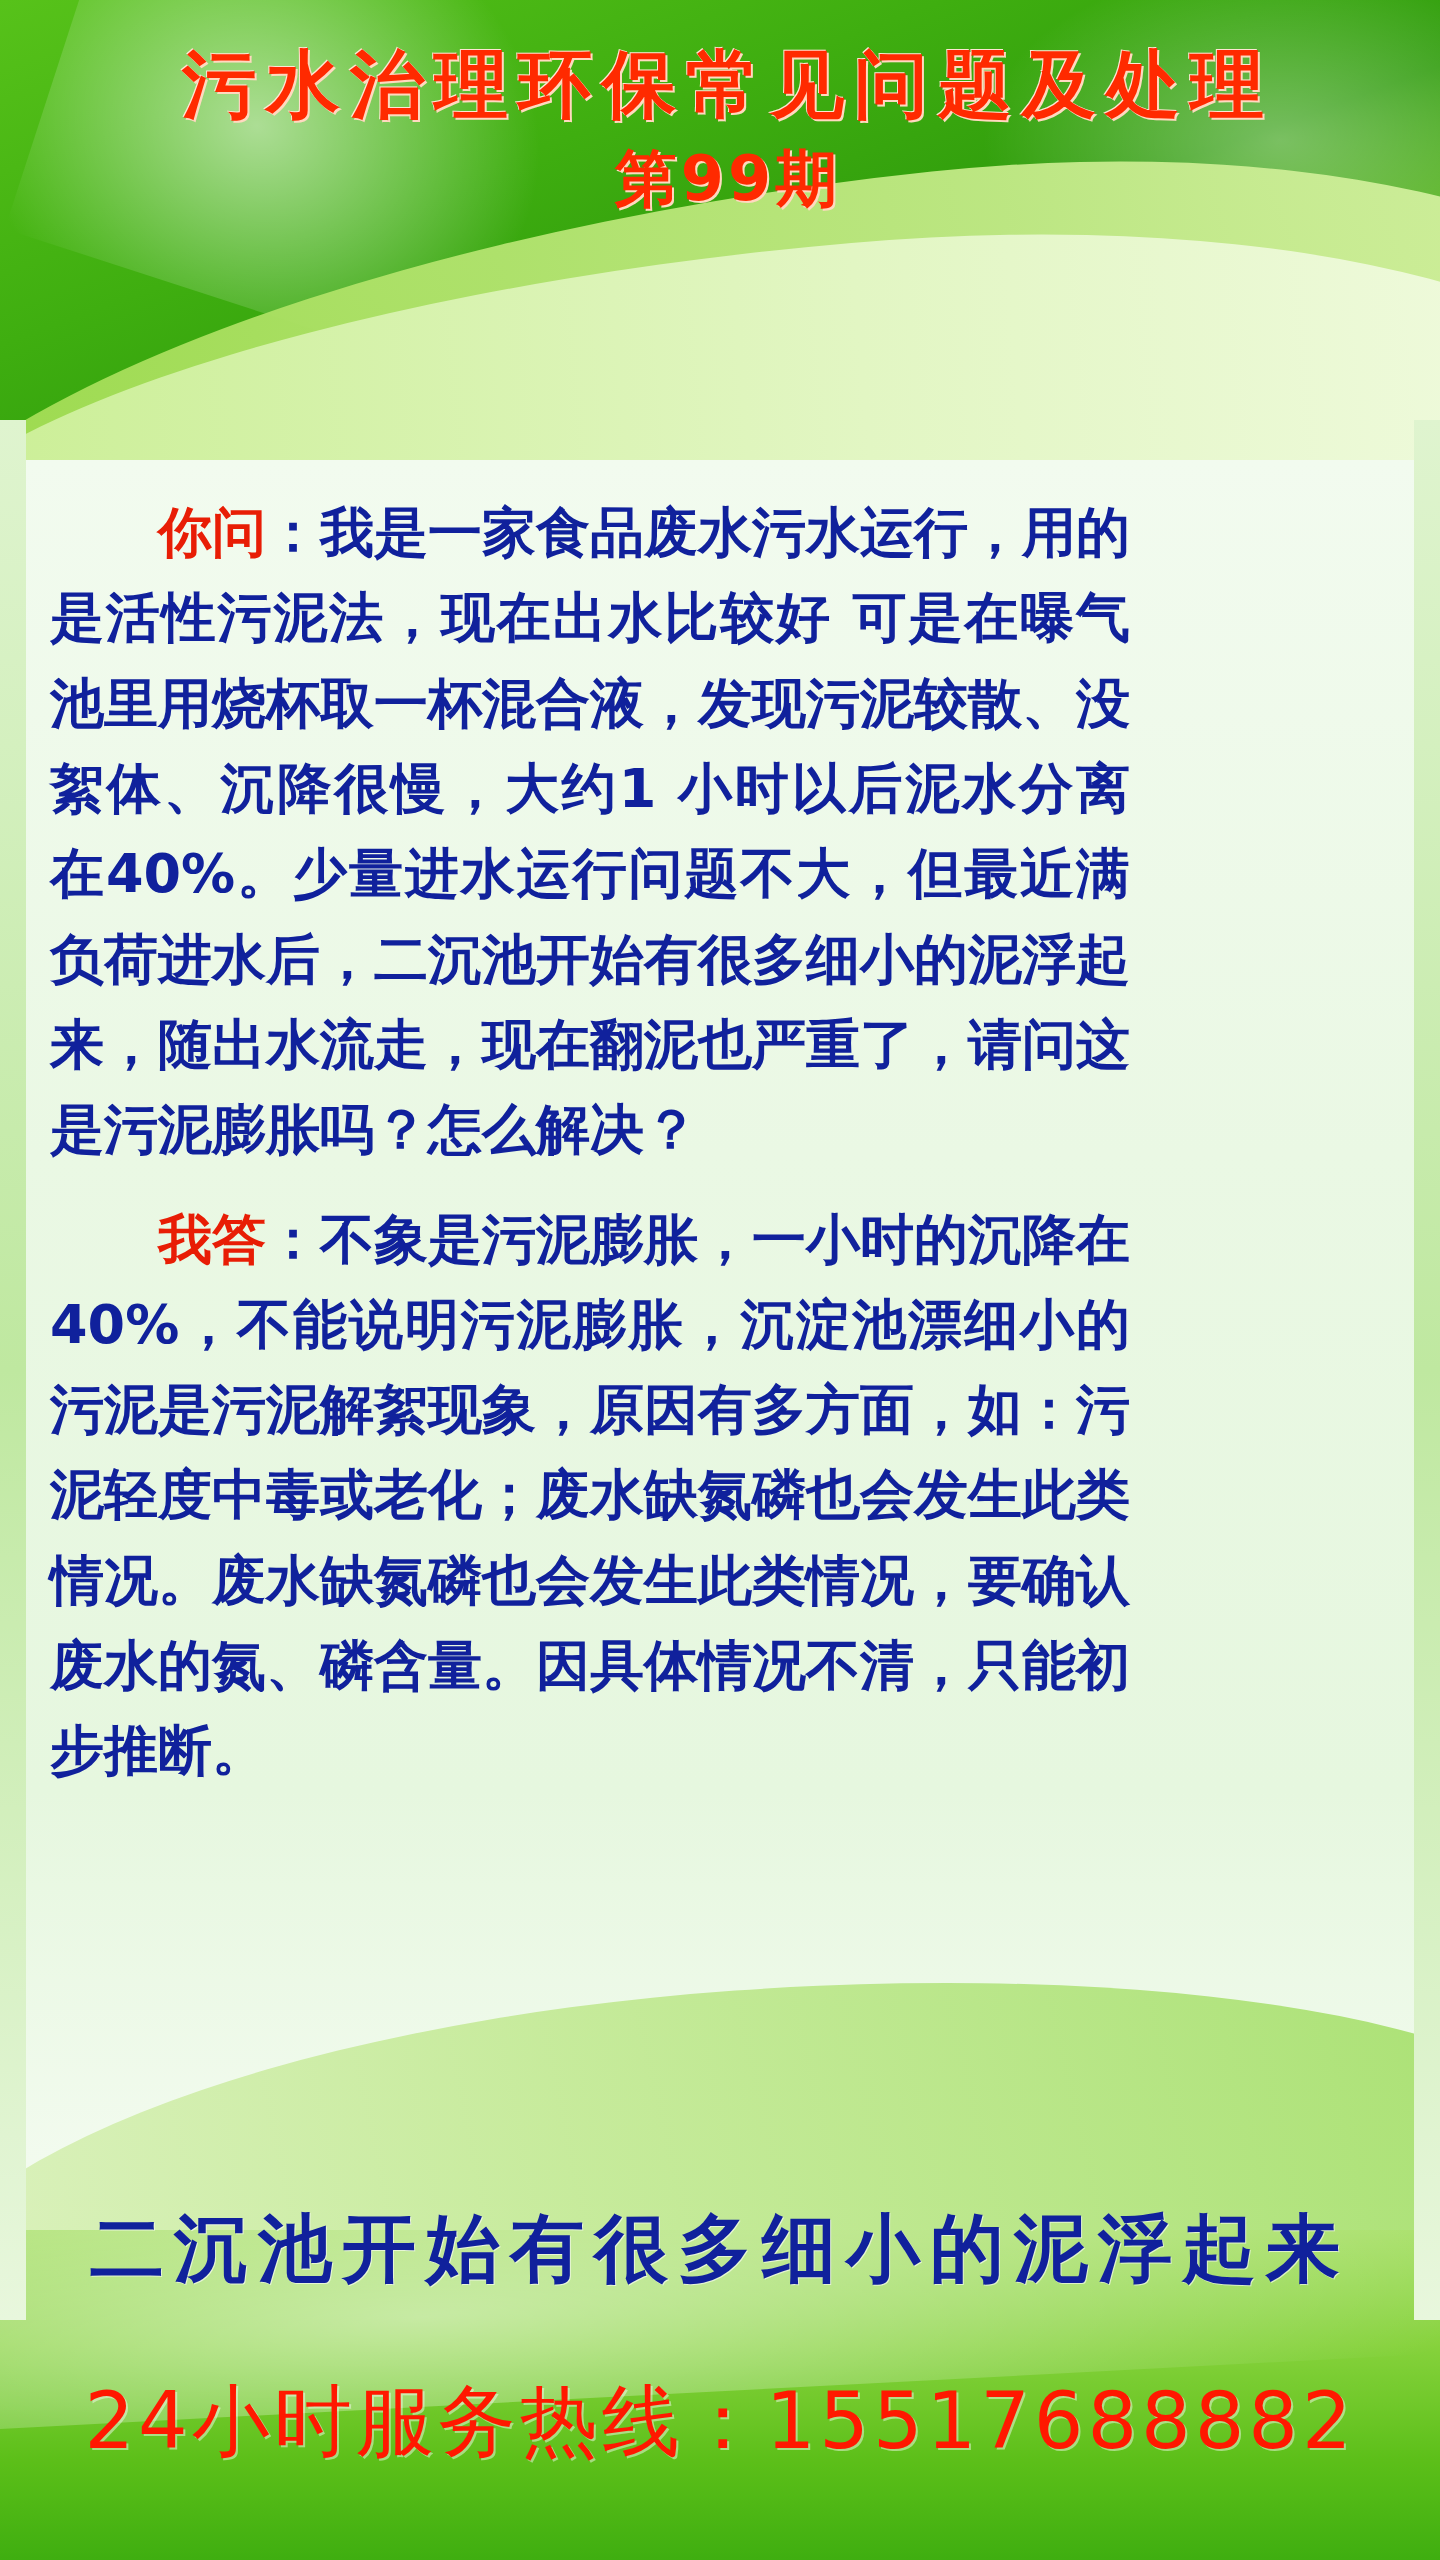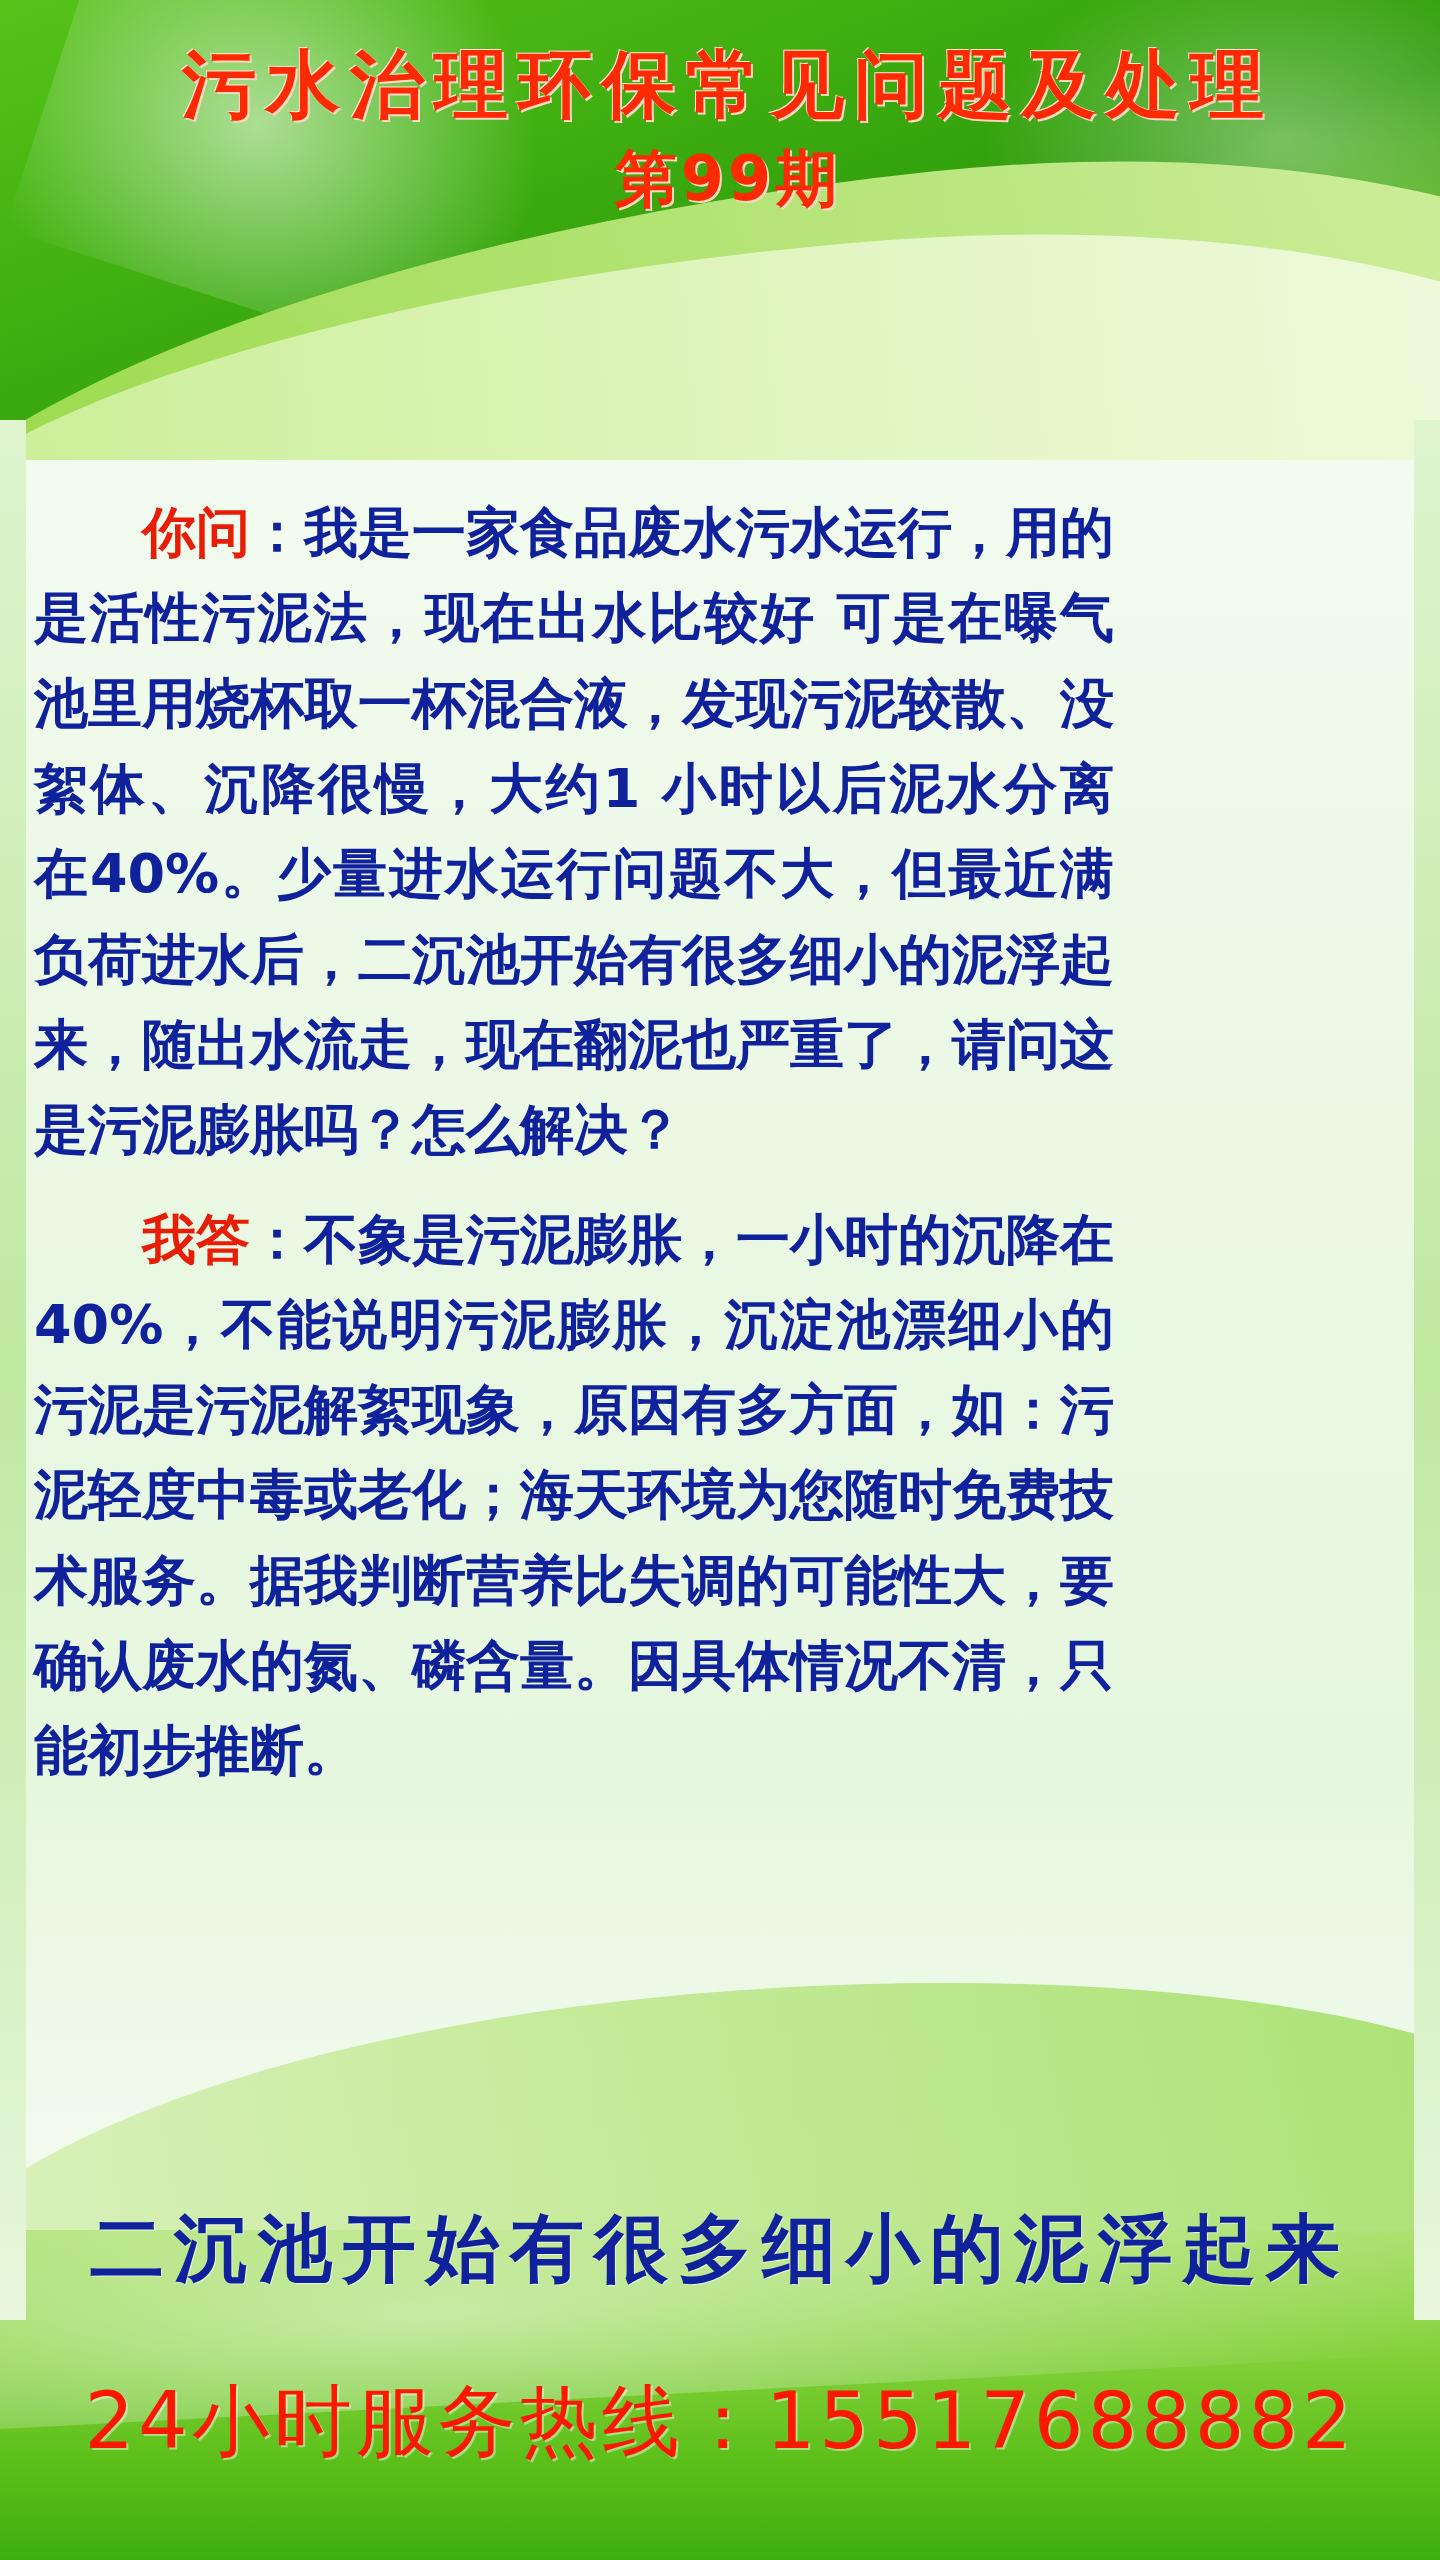--- a/index.html
+++ b/index.html
@@ -81,21 +81,21 @@
     font-size: 62px;
     letter-spacing: 4px;
     color: #ff2a00;
     text-shadow: 2px 2px 0 #ffd9c0;
     line-height: 1.35;
     margin-top: 6px;
   }
   
   .content {
     position: absolute;
-    left: 0; top: 490px;
+    left: 16px; top: 490px;
     width: 1148px;
     padding: 0 34px 0 34px;
     box-sizing: border-box;
     z-index: 4;
   }
   .para {
     color: #10219c;
     font-weight: bold;
     font-size: 54px;
     line-height: 1.58;
@@ -196,21 +196,21 @@
   </div>
 
   <div class="edge-left"></div>
   <div class="edge-right"></div>
 
   <div class="content">
     <p class="para para-question">
       <span class="lead">你问</span><span>：我是一家食品废水污水运行，用的是活性污泥法，现在出水比较好 可是在曝气池里用烧杯取一杯混合液，发现污泥较散、没絮体、沉降很慢，大约1 小时以后泥水分离在40%。少量进水运行问题不大，但最近满负荷进水后，二沉池开始有很多细小的泥浮起来，随出水流走，现在翻泥也严重了，请问这是污泥膨胀吗？怎么解决？</span>
     </p>
     <p class="para para-answer">
-      <span class="lead">我答</span><span>：不象是污泥膨胀，一小时的沉降在40%，不能说明污泥膨胀，沉淀池漂细小的污泥是污泥解絮现象，原因有多方面，如：污泥轻度中毒或老化；海天环境为您随时免费技术服务。据我判断营养比失调的可能性大，要确认废水的氮、磷含量。因具体情况不清，只能初步推断。</span>
+      <span class="lead">我答</span><span>：不象是污泥膨胀，一小时的沉降在40%，不能说明污泥膨胀，沉淀池漂细小的污泥是污泥解絮现象，原因有多方面，如：污泥轻度中毒或老化；废水缺氮磷也会发生此类情况。废水缺氮磷也会发生此类情况，要确认废水的氮、磷含量。因具体情况不清，只能初步推断。</span>
     </p>
   </div>
 
   <div class="footer-swoosh"></div>
   <div class="footer-band">
     <div class="footer-band-gloss"></div>
   </div>
 
   <div class="service-line">二沉池开始有很多细小的泥浮起来</div>
   <div class="hotline-line">24小时服务热线：15517688882</div>

